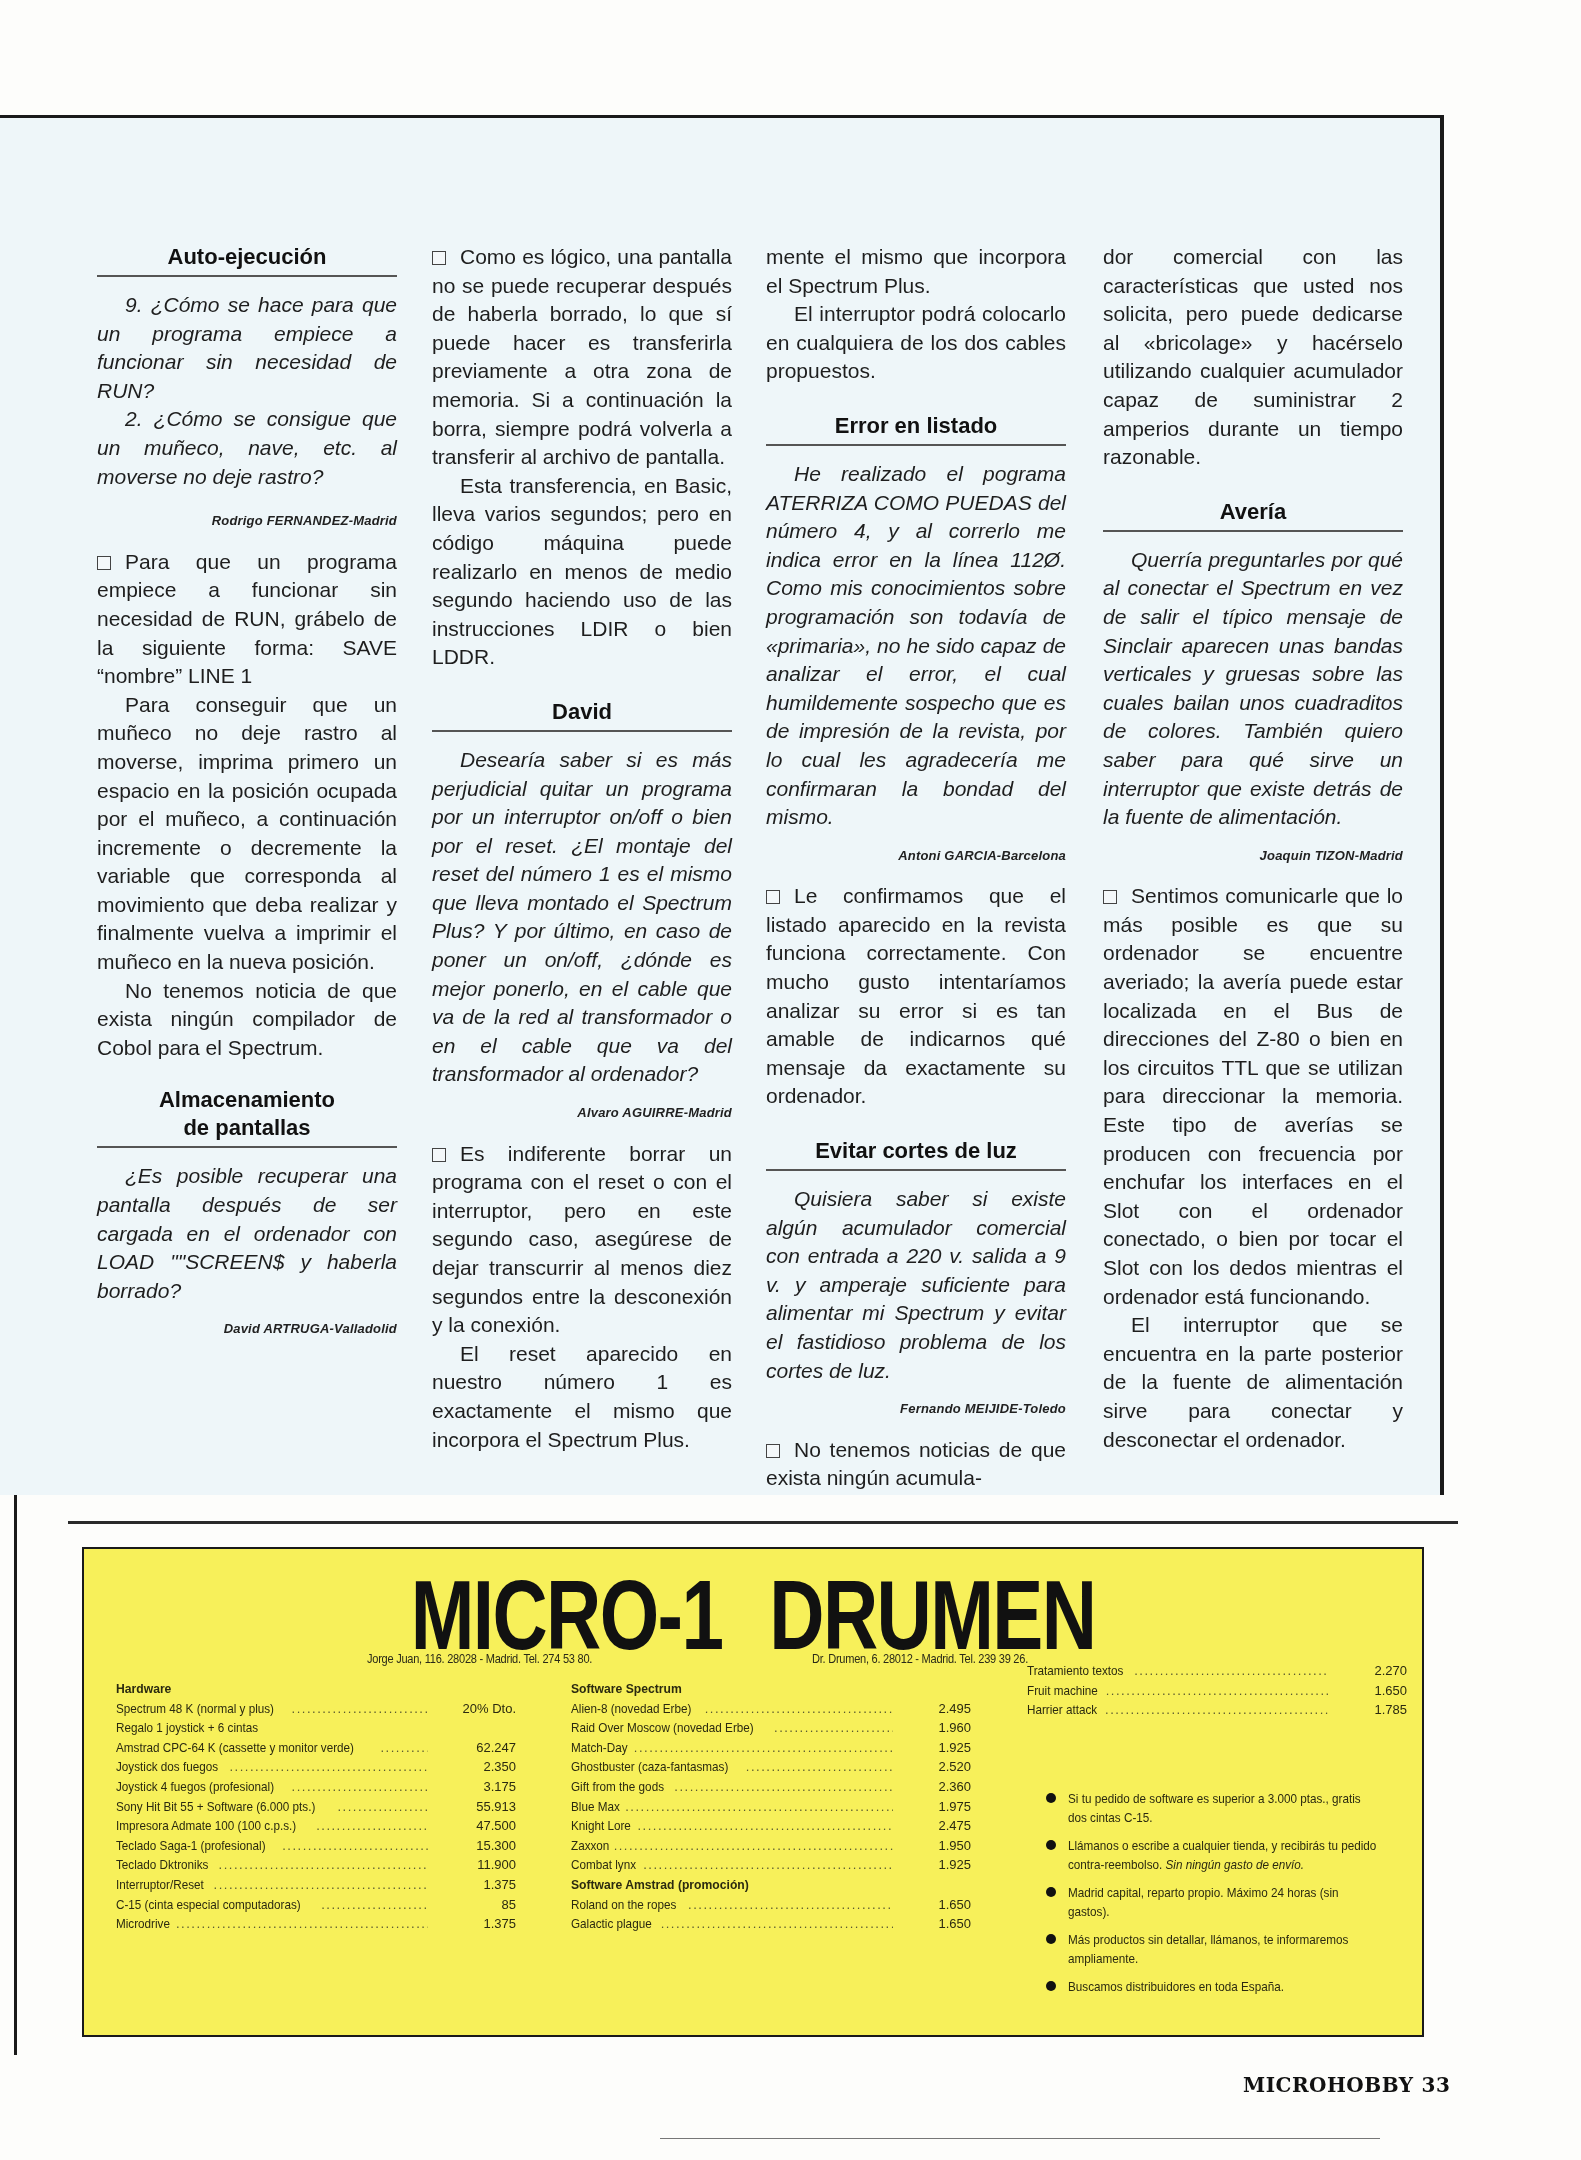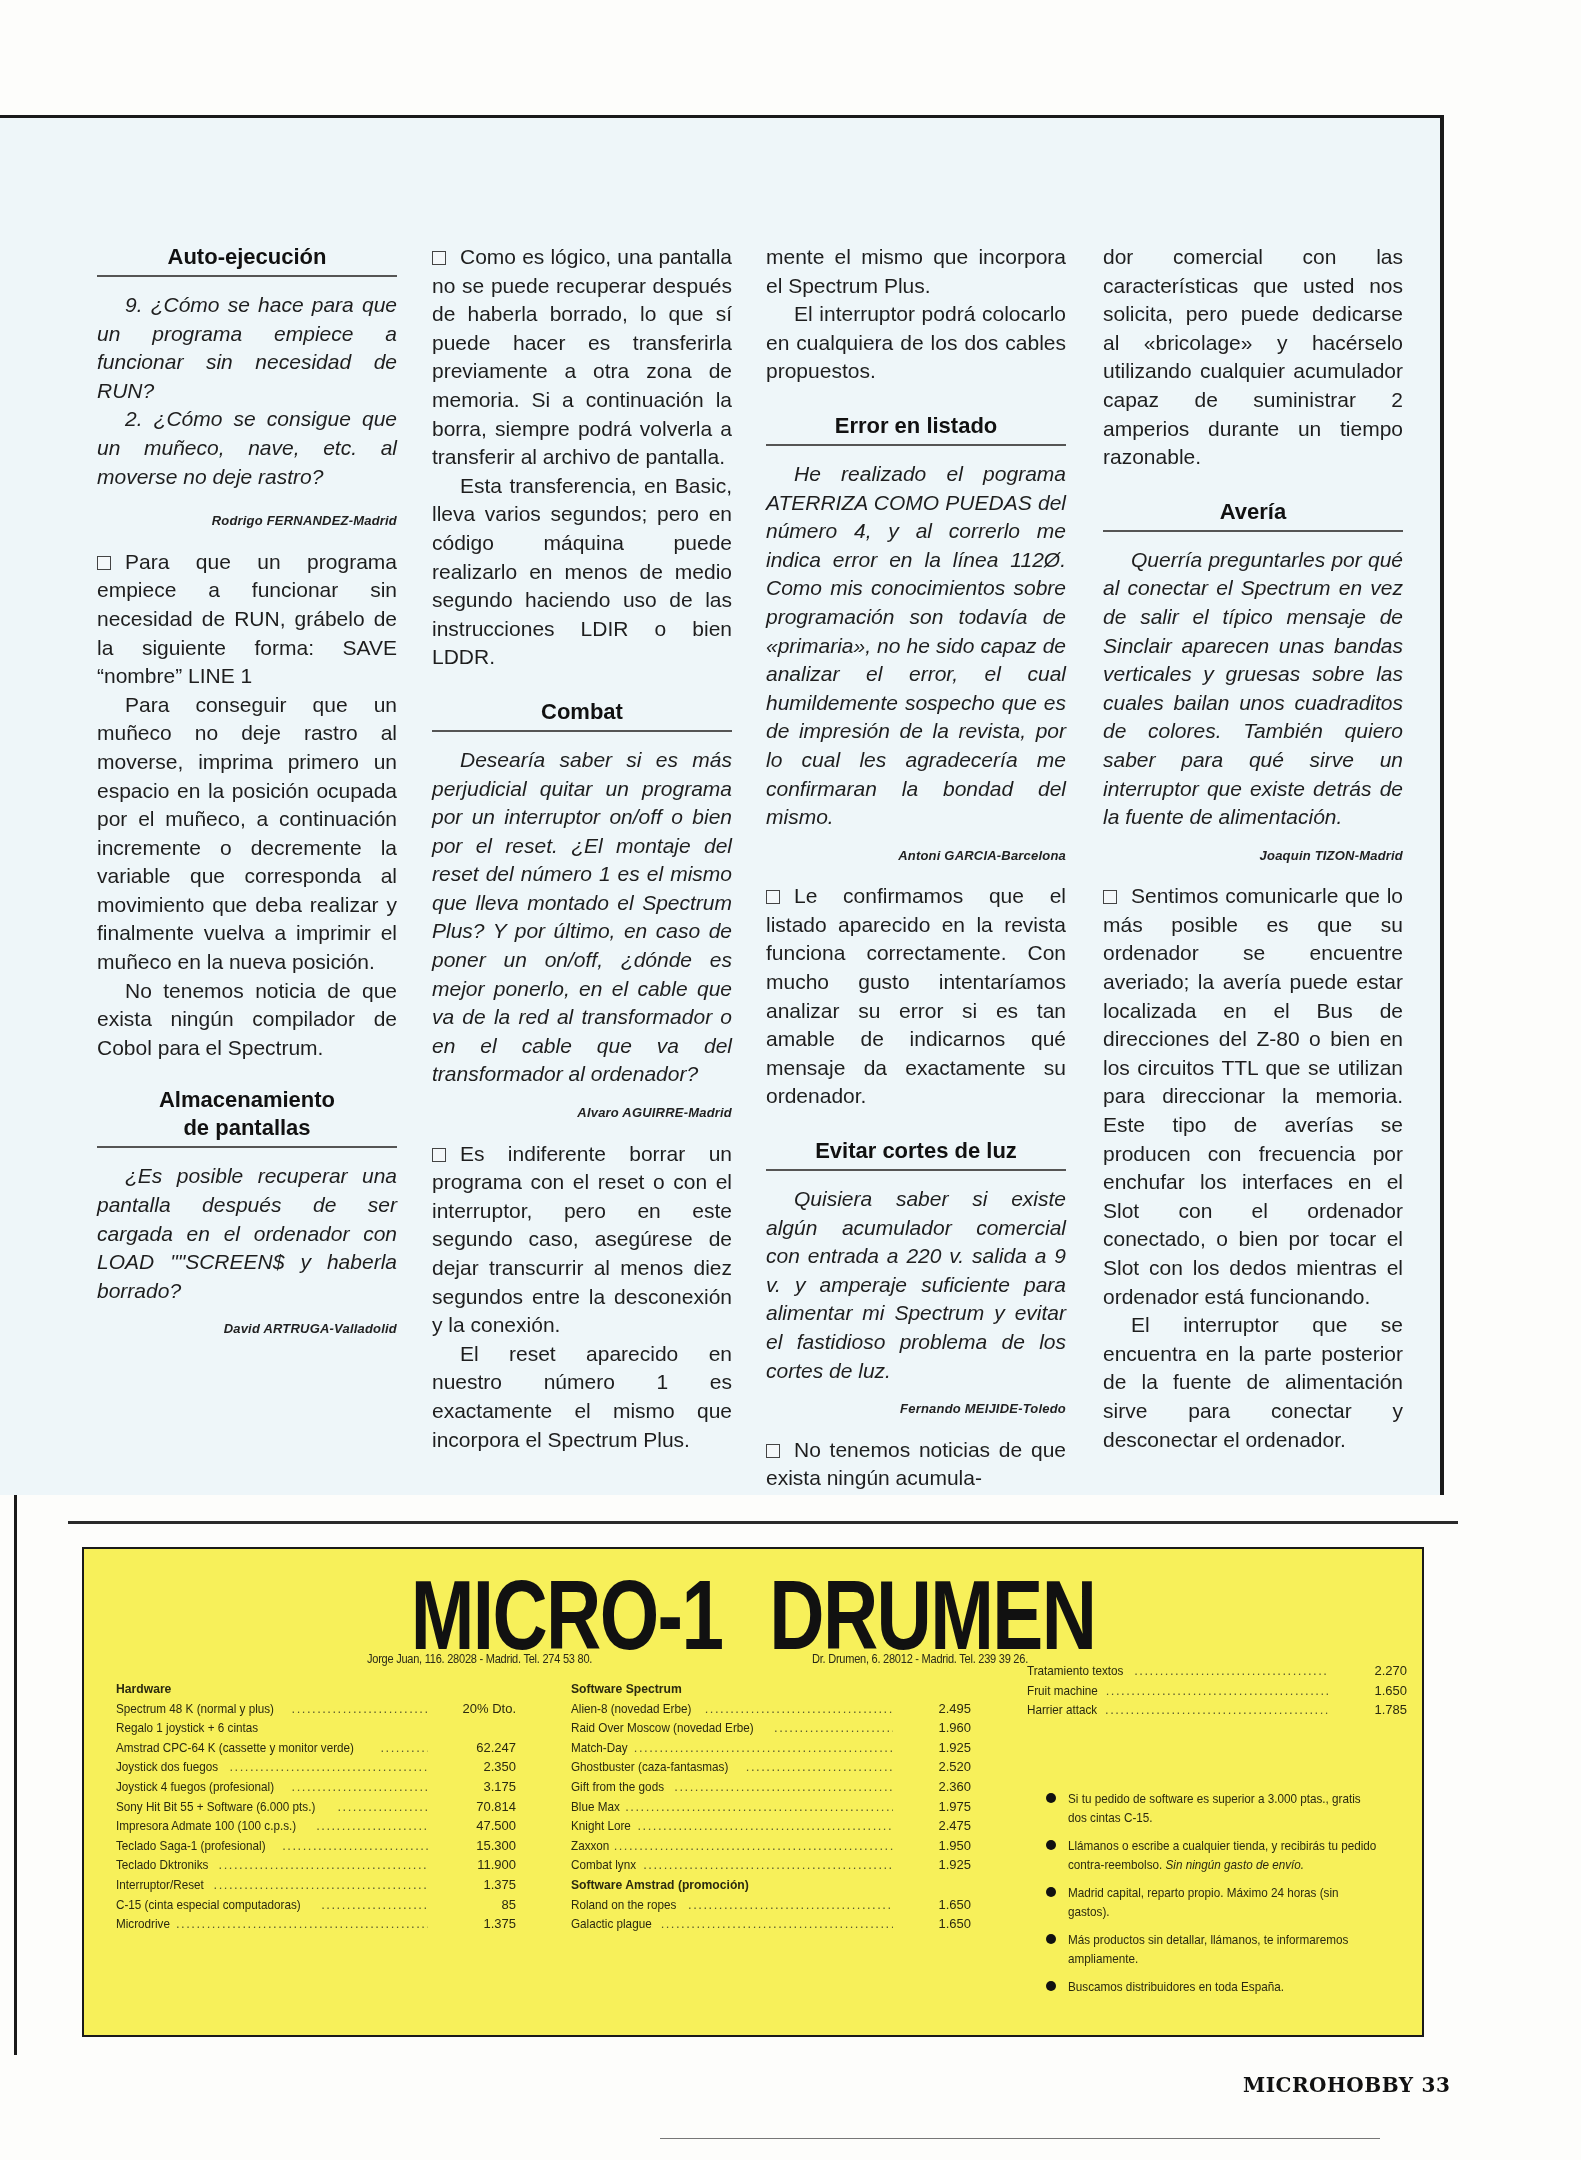--- a/index.html
+++ b/index.html
@@ -98,21 +98,21 @@
   <div style="height:24px;"></div>
   <h3 class="sec"><span>Almacenamiento</span><br><span>de pantallas</span></h3>
   <p class="q">¿Es posible recuperar una pantalla después de ser cargada en el ordenador con LOAD ""SCREEN$ y haberla borrado?</p>
   <div class="sig">David ARTRUGA-Valladolid</div>
 </div>
 
 <div class="col" style="left:432px; top:243px;">
   <p><span class="box-icon"></span><span>Como es lógico, una pantalla no se puede recuperar después de haberla borrado, lo que sí puede hacer es transferirla previamente a otra zona de memoria. Si a continuación la borra, siempre podrá volverla a transferir al archivo de pantalla.</span></p>
   <p class="indent">Esta transferencia, en Basic, lleva varios segundos; pero en código máquina puede realizarlo en menos de medio segundo haciendo uso de las instrucciones LDIR o bien LDDR.</p>
   <div style="height:26px;"></div>
-  <h3 class="sec">Combat</h3>
+  <h3 class="sec">David</h3>
   <p class="q">Desearía saber si es más perjudicial quitar un programa por un interruptor on/off o bien por el reset. ¿El montaje del reset del número 1 es el mismo que lleva montado el Spectrum Plus? Y por último, en caso de poner un on/off, ¿dónde es mejor ponerlo, en el cable que va de la red al transformador o en el cable que va del transformador al ordenador?</p>
   <div class="sig">Alvaro AGUIRRE-Madrid</div>
   <p><span class="box-icon"></span><span>Es indiferente borrar un programa con el reset o con el interruptor, pero en este segundo caso, asegúrese de dejar transcurrir al menos diez segundos entre la desconexión y la conexión.</span></p>
   <p class="indent">El reset aparecido en nuestro número 1 es exactamente el mismo que incorpora el Spectrum Plus.</p>
 </div>
 
 <div class="col" style="left:766px; top:243px;">
   <p class="indent" style="text-indent:0;">mente el mismo que incorpora el Spectrum Plus.</p>
   <p class="indent">El interruptor podrá colocarlo en cualquiera de los dos cables propuestos.</p>
   <div style="height:26px;"></div>
@@ -169,21 +169,21 @@
           <span class="price" style="width: 88px;">2.350</span>
         </div>
         <div class="row">
           <span class="name">Joystick 4 fuegos (profesional)</span>
           <span class="dots"></span>
           <span class="price" style="width: 88px; text-align: right;">3.175</span>
         </div>
         <div class="row">
           <span class="name">Sony Hit Bit 55 + Software (6.000 pts.)</span>
           <span class="dots"></span>
-          <span class="price" style="width: 88px;">70.814</span>
+          <span class="price" style="width: 88px;">55.913</span>
         </div>
         <div class="row">
           <span class="name">Impresora Admate 100 (100 c.p.s.)</span>
           <span class="dots"></span>
           <span class="price" style="width: 88px;">47.500</span>
         </div>
         <div class="row">
           <span class="name">Teclado Saga-1 (profesional)</span>
           <span class="dots"></span>
           <span class="price" style="width: 88px;">15.300</span>

